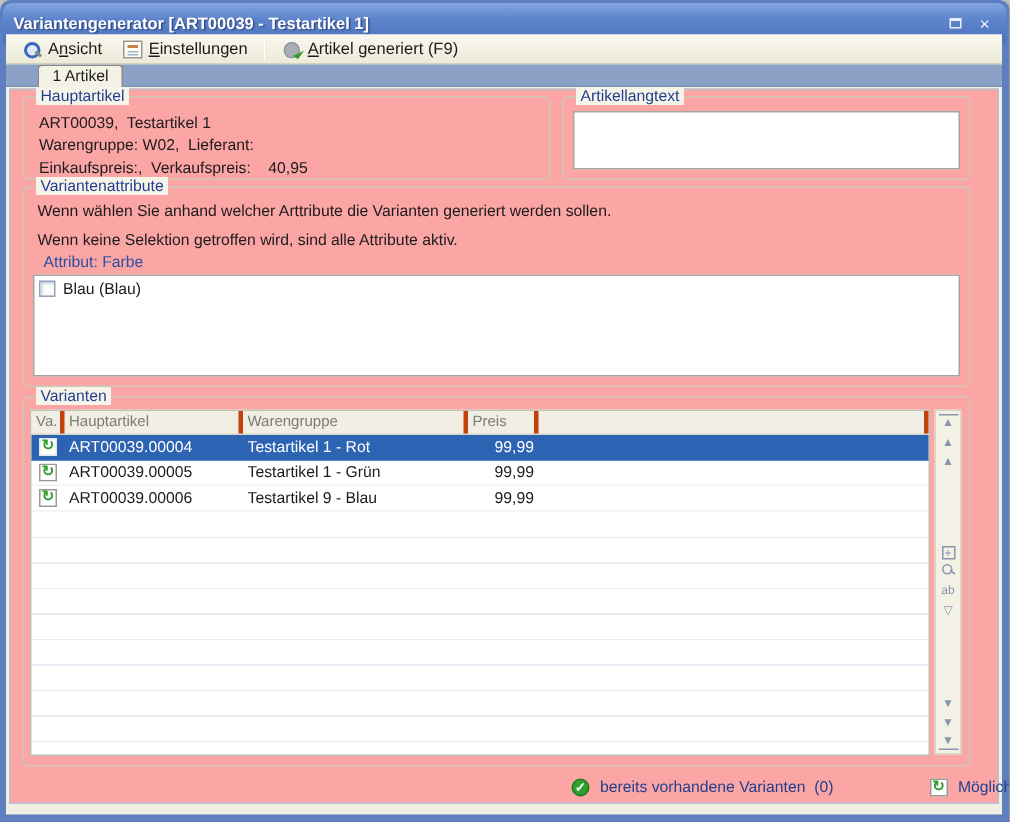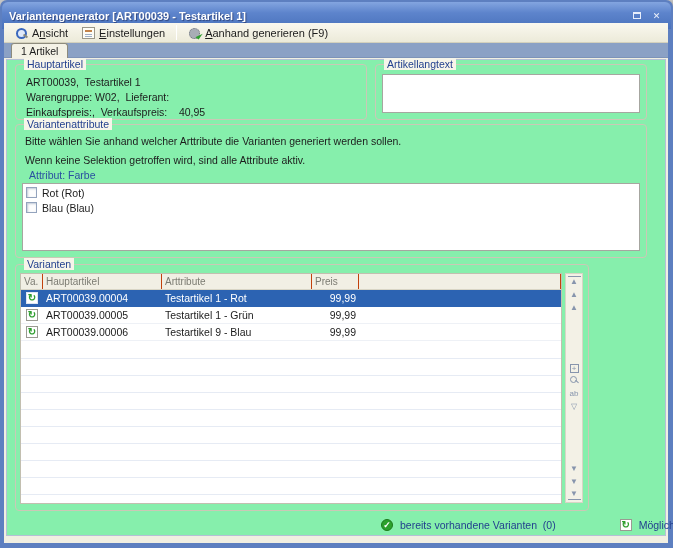--- a/index.html
+++ b/index.html
@@ -72,33 +72,33 @@
     width:12px; height:12px; background:#fff; border:1px solid #9a9a92;
     color:#2f9e2f; font-size:10px; line-height:10px; text-align:center; font-weight:bold;
   }
   .icon-check {
     width:12px; height:12px; border-radius:50%; background:#2ca12c; border:1px solid #1d7a1d;
     color:#fff; font-size:9px; line-height:11px; text-align:center; font-weight:bold;
   }
 
   
   .tabstrip {
-    height:15px; background:#8ba1c5; padding-left:7px; display:flex; align-items:flex-end;
+    height:15px; background:#8ba1c5; padding-left:21px; display:flex; align-items:flex-end;
     border-bottom:1px solid #7d93b8;
   }
   .tab {
     background:#f4f2e6; border:1px solid #8d8b7d; border-bottom:none;
     border-radius:3px 3px 0 0; font-size:10.5px; padding:1px 9px 1px 9px; color:#1c1c1c;
     position:relative; top:1px;
   }
 
   
   .main {
     position:absolute; left:2px; right:2px; top:36px; bottom:7px;
-    background:#86efac; border:1px solid #b5c0d6;
+    background:#fca5a5; border:1px solid #b5c0d6;
   }
 
   
   .grp { position:absolute; border:1px solid #cbc8b6; border-radius:4px; }
   .grp > .legend {
     position:absolute; top:-7px; left:8px; background:#f7f5ea; padding:0 3px;
     font-size:10.5px; color:#23408f; white-space:nowrap;
   }
   .grp-haupt { left:8px; top:4px; width:352px; height:56px; }
   .grp-haupt .line { position:absolute; left:10px; font-size:10.5px; color:#1c1c1c; white-space:pre; }
@@ -107,24 +107,24 @@
 
   .grp-attr { left:8px; top:64px; width:632px; height:134px; }
   .grp-attr .instr { position:absolute; left:9px; font-size:10.5px; color:#1c1c1c; white-space:pre; }
   .attr-label { position:absolute; left:13px; top:44px; font-size:10.5px; color:#2a50a0; }
   .attr-list { position:absolute; left:6px; right:6px; top:58px; bottom:6px; background:#fff; border:1px solid #a6a6a0; padding-top:1px; }
   .chk-row { display:flex; align-items:center; gap:5px; height:15px; padding-left:3px; font-size:10.5px; color:#1c1c1c; }
   .chk { width:11px; height:11px; background:#fdfdfd; border:1px solid #93a3bd;
          box-shadow: inset 1px 1px 2px rgba(120,140,170,.45); }
 
   
-  .grp-var { left:8px; top:204px; width:574px; height:247px; }
+  .grp-var { left:8px; top:204px; width:632px; height:247px; }
   .grid { position:absolute; left:4px; top:8px; right:26px; bottom:6px; background:#fff; border:1px solid #c2bfb0; }
   .grid-head { display:flex; height:16px; background:#f1efe4; border-bottom:1px solid #d8d5c5; font-size:10px; color:#7b7b72; }
-  .grid-head .hc { padding:2px 3px 0 3px; border-right:1px solid #c2410c; overflow:hidden; white-space:nowrap; }
+  .grid-head .hc { padding:2px 3px 0 3px; border-right:3px solid #c2410c; overflow:hidden; white-space:nowrap; }
   .hc-va { width:22px; } .hc-art { width:119px; } .hc-bez { width:150px; } .hc-preis { width:47px; } .hc-fill { flex:1; border-right:none; }
   .grow { display:flex; height:17px; align-items:center; font-size:10.5px; color:#1c1c1c; border-bottom:1px solid #eef1f6; }
   .grow .c { padding:0 3px; white-space:nowrap; overflow:hidden; }
   .c-va { width:22px; display:flex; justify-content:center; }
   .c-art { width:119px; } .c-bez { width:150px; } .c-preis { width:47px; text-align:right; }
   .grow.sel { background:#2c63b2; color:#fff; border-bottom-color:#2c63b2; }
   .grow.sel .icon-variant { border-color:#dfe6f2; }
   .grid-empty { position:absolute; left:0; right:0; top:68px; bottom:0;
       background: repeating-linear-gradient(180deg, transparent 0 16px, #e6ebf4 16px 17px); }
 
@@ -178,21 +178,21 @@
         <span class="icon icon-view"></span>
         <span><span>A</span><u>n</u><span>sicht</span></span>
       </div>
       <div class="tbtn">
         <span class="icon icon-settings"></span>
         <span><span></span><u>E</u><span>instellungen</span></span>
       </div>
       <div class="tsep"></div>
       <div class="tbtn">
         <span class="icon icon-generate"></span>
-        <span><span></span><u>A</u><span>anhand generieren (F9)</span></span>
+        <span><span></span><u>A</u><span>rtikel generiert (F9)</span></span>
       </div>
     </div>
 
     <div class="tabstrip">
       <div class="tab">1 Artikel</div>
     </div>
 
     <div class="main">
 
       <div class="grp grp-haupt">
@@ -202,43 +202,39 @@
         <div class="line" style="top:41px">Einkaufspreis:,  Verkaufspreis:    40,95</div>
       </div>
 
       <div class="grp grp-lang">
         <span class="legend">Artikellangtext</span>
         <div class="lang-box"></div>
       </div>
 
       <div class="grp grp-attr">
         <span class="legend">Variantenattribute</span>
-        <div class="instr" style="top:10px">Bitte wählen Sie anhand welcher Arttribute die Varianten generiert werden sollen.</div>
+        <div class="instr" style="top:10px">Wenn wählen Sie anhand welcher Arttribute die Varianten generiert werden sollen.</div>
         <div class="instr" style="top:29px">Wenn keine Selektion getroffen wird, sind alle Attribute aktiv.</div>
         <div class="attr-label">Attribut: Farbe</div>
         <div class="attr-list">
           <div class="chk-row">
             <span class="chk"></span>
-            <span>Rot (Rot)</span>
-          </div>
-          <div class="chk-row">
-            <span class="chk"></span>
             <span>Blau (Blau)</span>
           </div>
         </div>
       </div>
 
       <div class="grp grp-var">
         <span class="legend">Varianten</span>
 
         <div class="grid">
           <div class="grid-head">
             <div class="hc hc-va">Va.</div>
             <div class="hc hc-art">Hauptartikel</div>
-            <div class="hc hc-bez">Arttribute</div>
+            <div class="hc hc-bez">Warengruppe</div>
             <div class="hc hc-preis">Preis</div>
             <div class="hc hc-fill"></div>
           </div>
 
           <div class="grow sel">
             <div class="c c-va">
                 <span class="icon-variant">↻</span>
               </div>
             <div class="c c-art">ART00039.00004</div>
             <div class="c c-bez">Testartikel 1 - Rot</div>

